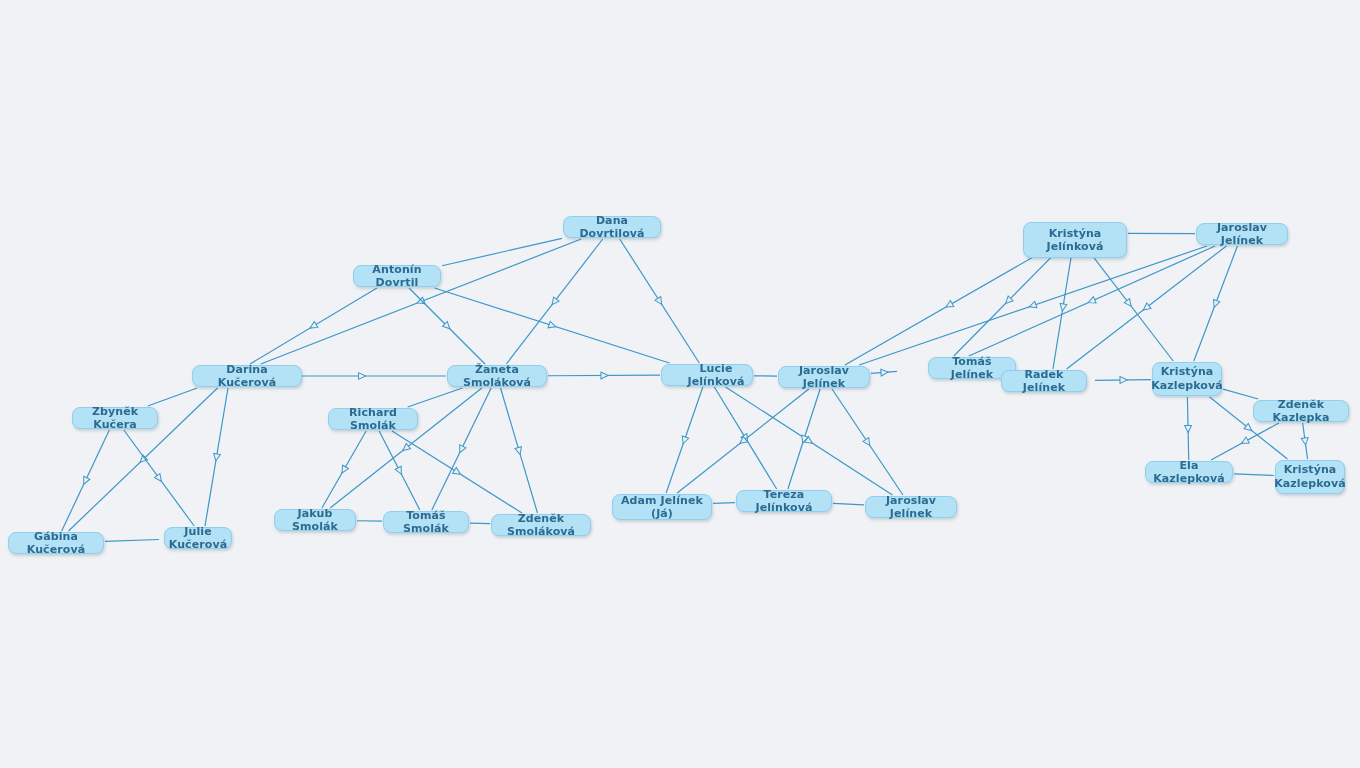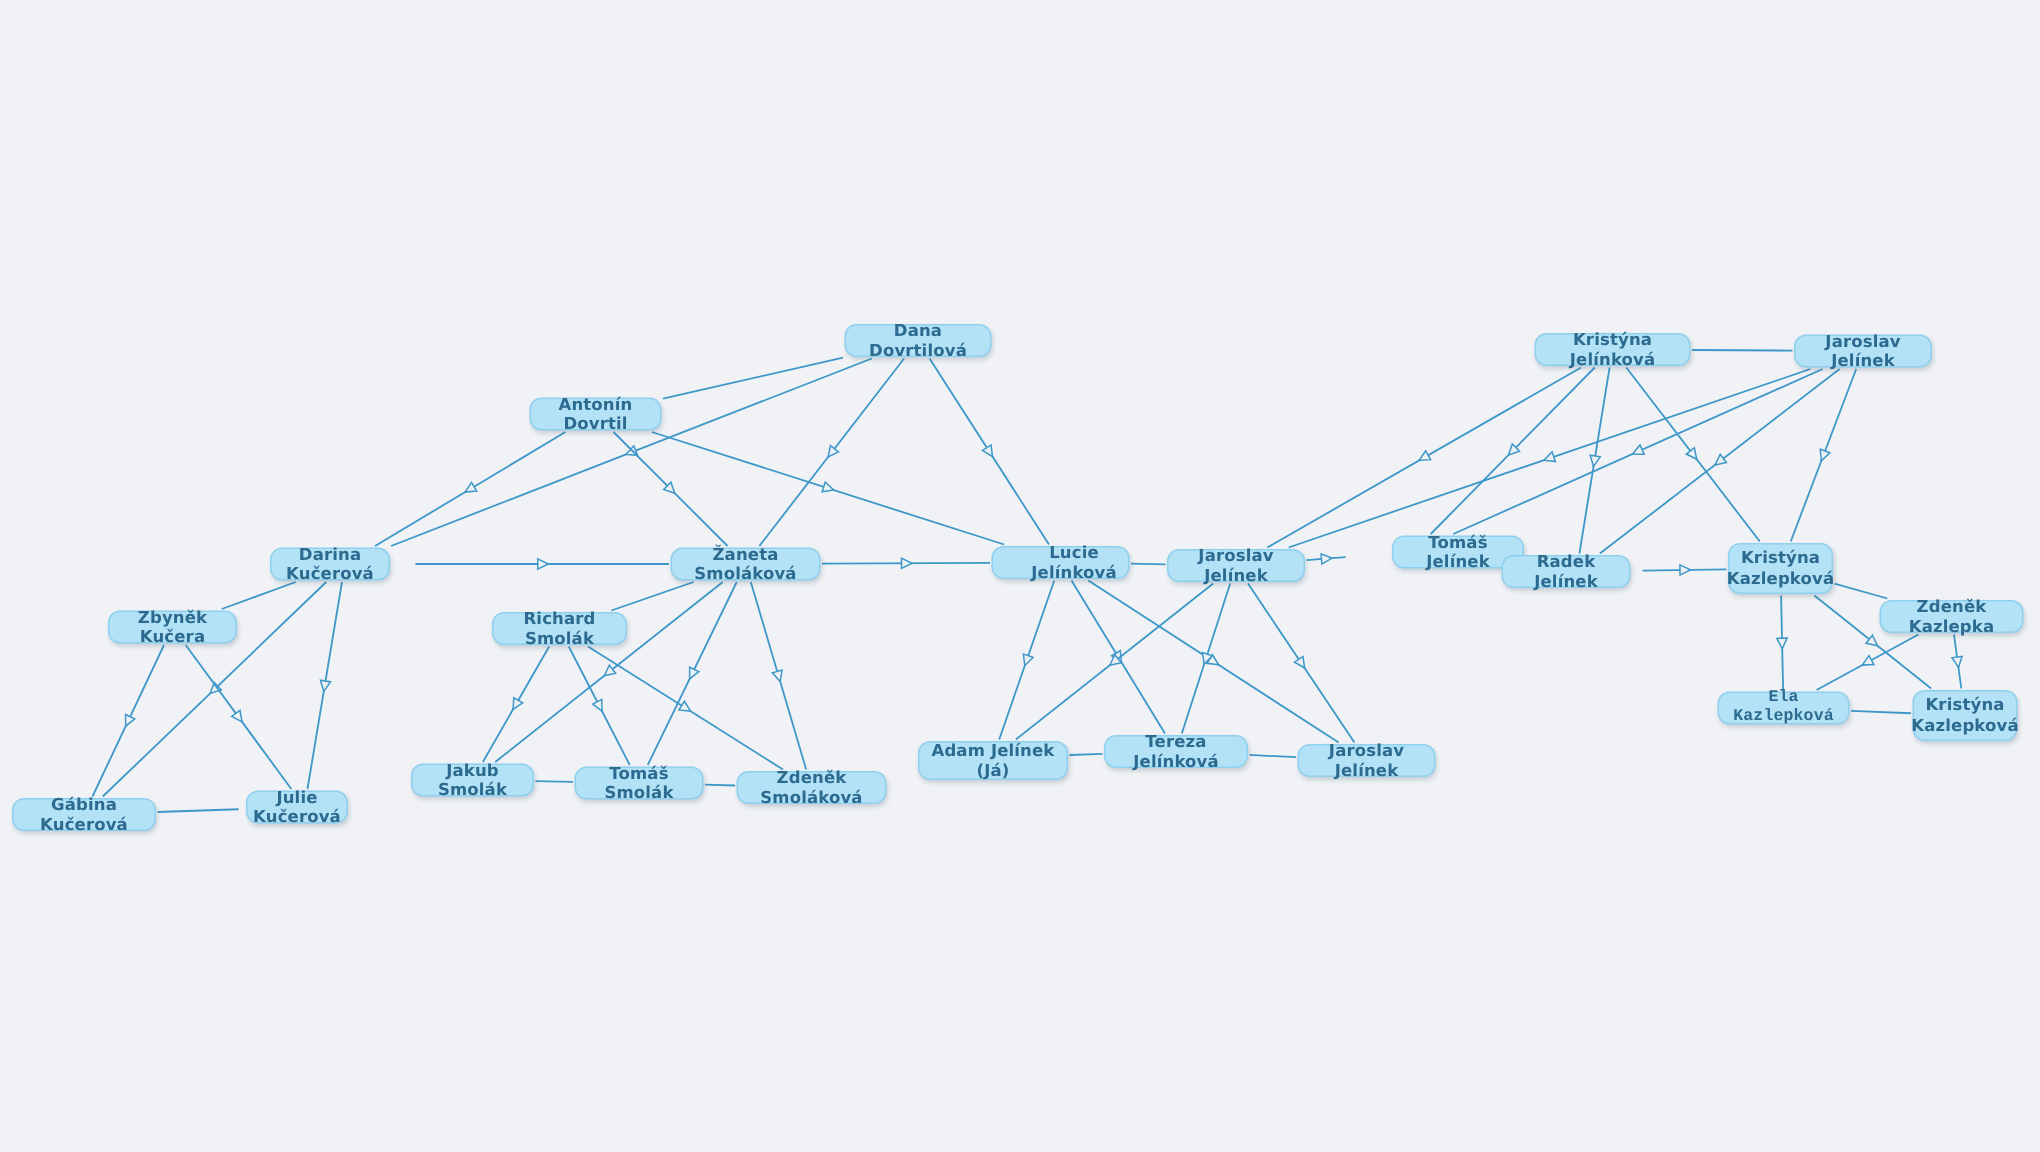--- a/index.html
+++ b/index.html
@@ -153,38 +153,38 @@
       <polygon points="4,0 -3,3.4 -3,-3.4" fill="#eef1f4" stroke="#3d97c9" stroke-width="1" transform="translate(1248.5,428) rotate(38.5460134096467)"></polygon>
       <line x1="1278.967213114754" y1="423" x2="1211.032786885246" y2="460" stroke="#3d97c9" stroke-width="1.2"></line>
       <polygon points="4,0 -3,3.4 -3,-3.4" fill="#eef1f4" stroke="#3d97c9" stroke-width="1" transform="translate(1245,441.5) rotate(151.4253950099008)"></polygon>
       <line x1="1302.6363636363637" y1="423" x2="1307.5454545454545" y2="459" stroke="#3d97c9" stroke-width="1.2"></line>
       <polygon points="4,0 -3,3.4 -3,-3.4" fill="#eef1f4" stroke="#3d97c9" stroke-width="1" transform="translate(1305.090909090909,441) rotate(82.2348339815749)"></polygon>
       <line x1="1234" y1="473.8595041322314" x2="1274" y2="475.5123966942149" stroke="#3d97c9" stroke-width="1.2"></line>
     </svg>
   <div id="node-layer">
       <div class="node" style="left: 563px; top: 216px; width: 98px; height: 22px; justify-content: center;"><span>Dana Dovrtilová</span></div>
       <div class="node" style="left: 353px; top: 265px; width: 88px; height: 22px;"><span>Antonín Dovrtil</span></div>
-      <div class="node" style="left: 180px; top: 365px; width: 80px; height: 22px;"><span>Darina Kučerová</span></div>
+      <div class="node" style="left: 192px; top: 365px; width: 110px; height: 22px;"><span>Darina Kučerová</span></div>
       <div class="node" style="left: 72px; top: 407px; width: 86px; height: 22px;"><span>Zbyněk Kučera</span></div>
       <div class="node" style="left: 8px; top: 532px; width: 96px; height: 22px;"><span>Gábina Kučerová</span></div>
       <div class="node" style="left: 164px; top: 527px; width: 68px; height: 22px;"><span>Julie Kučerová</span></div>
       <div class="node" style="left: 447px; top: 365px; width: 100px; height: 22px;"><span>Žaneta Smoláková</span></div>
       <div class="node" style="left: 328px; top: 408px; width: 90px; height: 22px;"><span>Richard Smolák</span></div>
       <div class="node" style="left: 274px; top: 509px; width: 82px; height: 22px;"><span>Jakub Smolák</span></div>
       <div class="node" style="left: 383px; top: 511px; width: 86px; height: 22px;"><span>Tomáš Smolák</span></div>
       <div class="node" style="left: 491px; top: 514px; width: 100px; height: 22px;"><span>Zdeněk Smoláková</span></div>
       <div class="node" style="left: 661px; top: 364px; width: 92px; height: 22px; padding-left: 20px;"><span>Lucie Jelínková</span></div>
       <div class="node" style="left: 778px; top: 366px; width: 92px; height: 22px;"><span>Jaroslav Jelínek</span></div>
       <div class="node" style="left: 612px; top: 494px; width: 100px; height: 26px;"><span>Adam Jelínek (Já)</span></div>
       <div class="node" style="left: 736px; top: 490px; width: 96px; height: 22px;"><span>Tereza Jelínková</span></div>
       <div class="node" style="left: 865px; top: 496px; width: 92px; height: 22px;"><span>Jaroslav Jelínek</span></div>
       <div class="node" style="left: 928px; top: 357px; width: 88px; height: 22px;"><span>Tomáš Jelínek</span></div>
       <div class="node" style="left: 1001px; top: 370px; width: 86px; height: 22px;"><span>Radek Jelínek</span></div>
-      <div class="node" style="left: 1023px; top: 222px; width: 104px; height: 22px;"><span>Kristýna Jelínková</span></div>
+      <div class="node" style="left: 1023px; top: 222px; width: 104px; height: 36px;"><span>Kristýna Jelínková</span></div>
       <div class="node" style="left: 1196px; top: 223px; width: 92px; height: 22px;"><span>Jaroslav Jelínek</span></div>
       <div class="node two-line" style="left: 1152px; top: 362px; width: 70px; height: 34px;"><span>Kristýna
 Kazlepková</span></div>
       <div class="node" style="left: 1253px; top: 400px; width: 96px; height: 22px;"><span>Zdeněk Kazlepka</span></div>
-      <div class="node" style="left: 1145px; top: 461px; width: 88px; height: 22px; font-family: Liberation Mono, monospace;"><span>Ela Kazlepková</span></div>
+      <div class="node" style="left: 1145px; top: 461px; width: 88px; height: 22px;"><span>Ela Kazlepková</span></div>
       <div class="node two-line" style="left: 1275px; top: 460px; width: 70px; height: 34px;"><span>Kristýna
 Kazlepková</span></div>
     </div>
 </div>
 
 </body></html>

